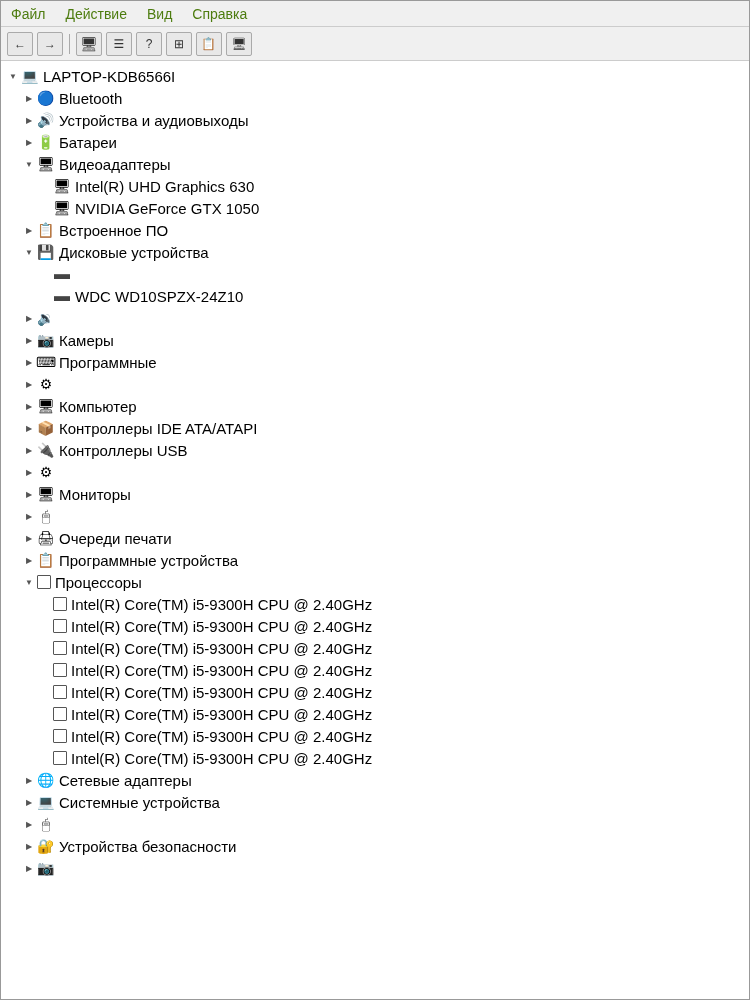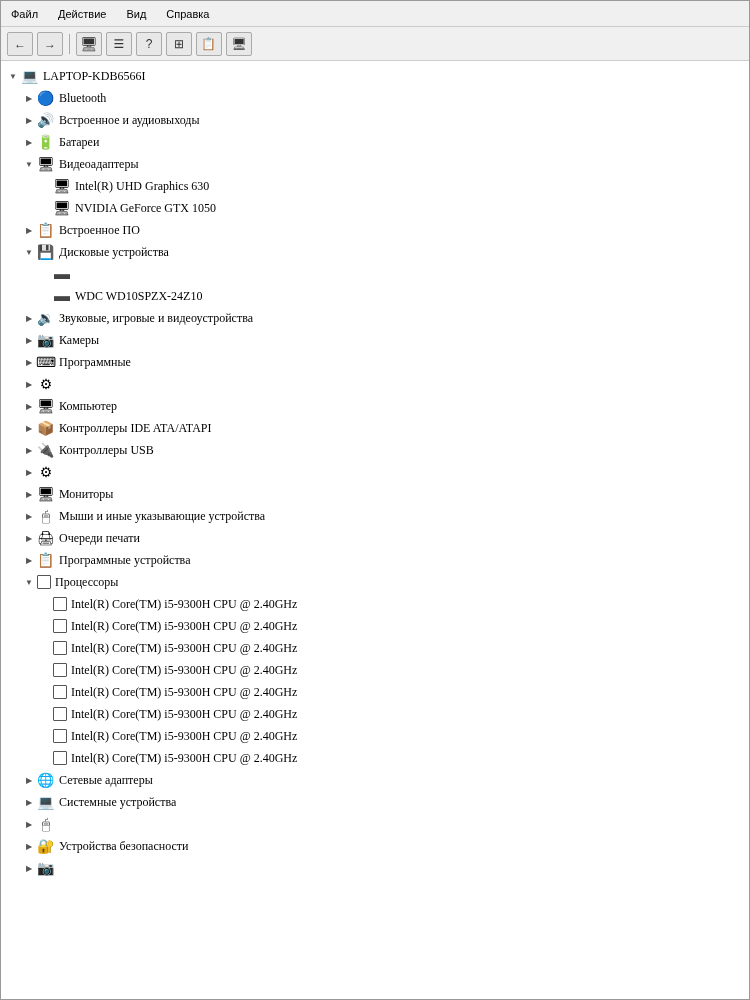--- a/index.html
+++ b/index.html
@@ -29,22 +29,22 @@
     .menubar {
       background: #f0f0f0;
       display: flex;
       align-items: center;
       padding: 3px 6px;
       gap: 12px;
       border-bottom: 1px solid #ccc;
       height: 26px;
     }
     .menubar-item {
-      font-size: 11px;
-      color: #000000;
+      font-size: 14px;
+      color: #4d7c0f;
       cursor: pointer;
       padding: 2px 4px;
     }
 
     
     .toolbar {
       background: #f0f0f0;
       display: flex;
       align-items: center;
       padding: 3px 6px;
@@ -110,22 +110,21 @@
       height: 18px;
       display: inline-flex;
       align-items: center;
       justify-content: center;
       margin-right: 4px;
       font-size: 14px;
       flex-shrink: 0;
     }
 
     .tree-label {
-      font-size: 12px;
-      font-family: Liberation Serif, serif;
+      font-size: 15px;
     }
   </style>
 </head>
 <body>
 
 <div class="window">
 
   <div class="menubar">
     <span class="menubar-item">Файл</span>
     <span class="menubar-item">Действие</span>
@@ -152,21 +151,21 @@
         <span class="tree-label">LAPTOP-KDB6566I</span>
       </div>
       <div class="tree-item" style="padding-left: 20px;">
         <span class="expand-btn" style="font-size: 8px; color: rgb(85, 85, 85);">▶</span>
         <span class="tree-icon">🔵</span>
         <span class="tree-label">Bluetooth</span>
       </div>
       <div class="tree-item" style="padding-left: 20px;">
         <span class="expand-btn" style="font-size: 8px; color: rgb(85, 85, 85);">▶</span>
         <span class="tree-icon">🔊</span>
-        <span class="tree-label">Встроенное и аудиовыходы</span>
+        <span class="tree-label">Устройства и аудиовыходы</span>
       </div>
       <div class="tree-item" style="padding-left: 20px;">
         <span class="expand-btn" style="font-size: 8px; color: rgb(85, 85, 85);">▶</span>
         <span class="tree-icon">🔋</span>
         <span class="tree-label">Батареи</span>
       </div>
       <div class="tree-item" style="padding-left: 20px;">
         <span class="expand-btn" style="font-size: 8px; color: rgb(85, 85, 85);">▼</span>
         <span class="tree-icon">🖥</span>
         <span class="tree-label">Видеоадаптеры</span>
@@ -196,21 +195,20 @@
         <span class="tree-icon" style="font-size: 16px; color: rgb(68, 68, 68);">▬</span>
       </div>
       <div class="tree-item" style="padding-left: 36px;">
         <span class="expand-btn" style="visibility: hidden;"></span>
         <span class="tree-icon" style="font-size: 16px; color: rgb(68, 68, 68);">▬</span>
         <span class="tree-label">WDC WD10SPZX-24Z10</span>
       </div>
       <div class="tree-item" style="padding-left: 20px;">
         <span class="expand-btn" style="font-size: 8px; color: rgb(85, 85, 85);">▶</span>
         <span class="tree-icon">🔉</span>
-        <span class="tree-label">Звуковые, игровые и видеоустройства</span>
       </div>
       <div class="tree-item" style="padding-left: 20px;">
         <span class="expand-btn" style="font-size: 8px; color: rgb(85, 85, 85);">▶</span>
         <span class="tree-icon">📷</span>
         <span class="tree-label">Камеры</span>
       </div>
       <div class="tree-item" style="padding-left: 20px;">
         <span class="expand-btn" style="font-size: 8px; color: rgb(85, 85, 85);">▶</span>
         <span class="tree-icon">⌨</span>
         <span class="tree-label">Программные</span>
@@ -239,21 +237,20 @@
         <span class="tree-icon">⚙</span>
       </div>
       <div class="tree-item" style="padding-left: 20px;">
         <span class="expand-btn" style="font-size: 8px; color: rgb(85, 85, 85);">▶</span>
         <span class="tree-icon">🖥</span>
         <span class="tree-label">Мониторы</span>
       </div>
       <div class="tree-item" style="padding-left: 20px;">
         <span class="expand-btn" style="font-size: 8px; color: rgb(85, 85, 85);">▶</span>
         <span class="tree-icon">🖱</span>
-        <span class="tree-label">Мыши и иные указывающие устройства</span>
       </div>
       <div class="tree-item" style="padding-left: 20px;">
         <span class="expand-btn" style="font-size: 8px; color: rgb(85, 85, 85);">▶</span>
         <span class="tree-icon">🖨</span>
         <span class="tree-label">Очереди печати</span>
       </div>
       <div class="tree-item" style="padding-left: 20px;">
         <span class="expand-btn" style="font-size: 8px; color: rgb(85, 85, 85);">▶</span>
         <span class="tree-icon">📋</span>
         <span class="tree-label">Программные устройства</span>

